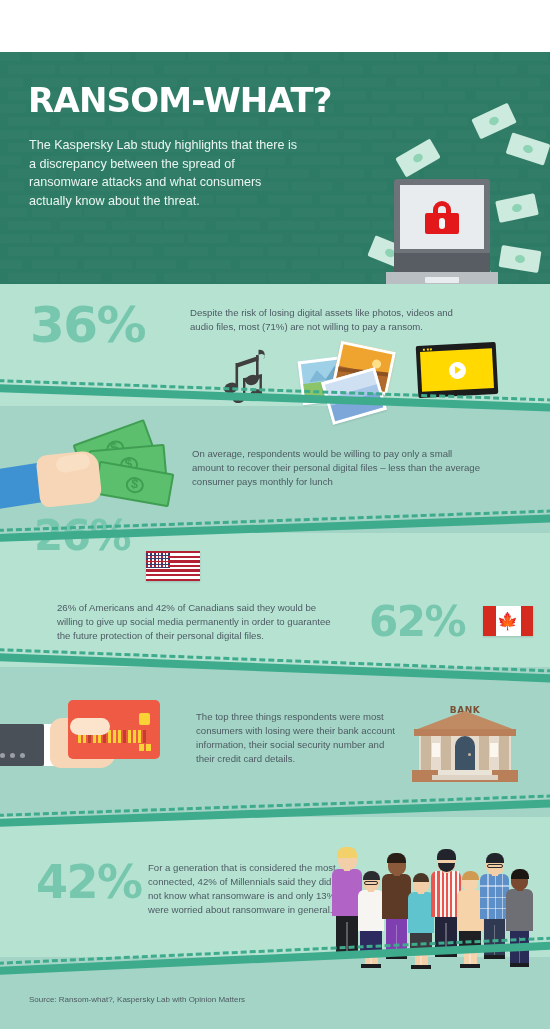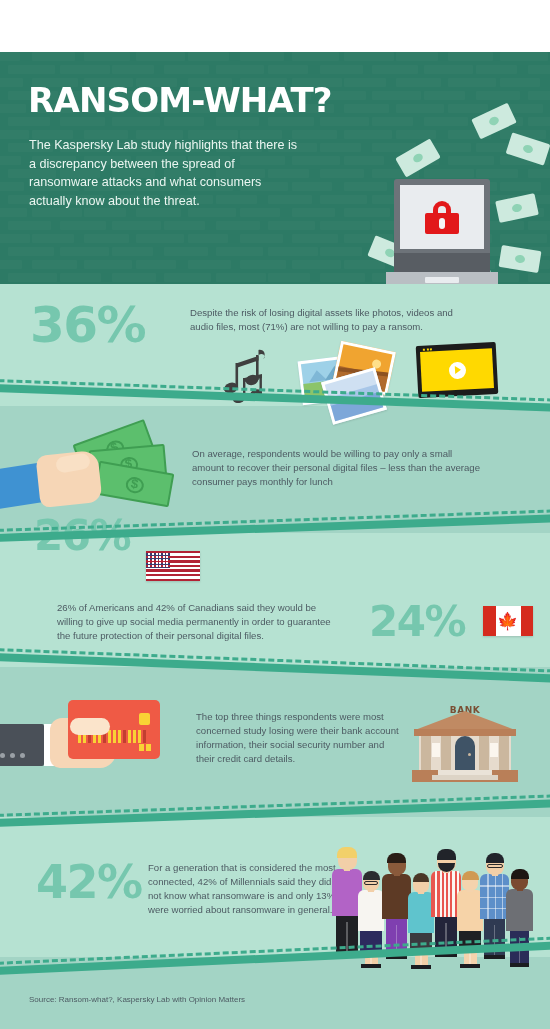--- a/index.html
+++ b/index.html
@@ -674,21 +674,21 @@
       <div class="star" style="left:2.4px;top:14.2px;"></div>
       <div class="star" style="left:6px;top:14.2px;"></div>
       <div class="star" style="left:9.6px;top:14.2px;"></div>
       <div class="star" style="left:13.200000000000001px;top:14.2px;"></div>
       <div class="star" style="left:16.8px;top:14.2px;"></div>
       <div class="star" style="left:20.4px;top:14.2px;"></div>
     </div>
 
   <div class="copy" style="left:57px; top:601px; width:285px;">26% of Americans and 42% of Canadians said they would be willing to give up social media permanently in order to guarantee the future protection of their personal digital files.</div>
 
-  <div class="pct" style="left:369px; top:597px; font-size:42px;">24%</div>
+  <div class="pct" style="left:369px; top:597px; font-size:42px;">62%</div>
 
   <div class="flag ca" style="left:483px; top:606px;">
     <div class="barl"></div>
     <div class="barr"></div>
     <div class="leaf">🍁</div>
   </div>
 
   <div class="divider" style="top:655px; transform:rotate(2.2deg);">
     <div class="div-dash"></div>
       <div class="div-solid"></div>
@@ -723,21 +723,21 @@
     <div class="cuff">
       <i style="left:8px;"></i>
         <i style="left:18px;"></i>
         <i style="left:28px;"></i>
     </div>
     <div class="cuffwhite"></div>
     <div class="chand"></div>
     <div class="cfinger"></div>
   </div>
 
-  <div class="copy" style="left:196px; top:710px; width:205px;">The top three things respondents were most concerned study losing were their bank account information, their social security number and their credit card details.</div>
+  <div class="copy" style="left:196px; top:710px; width:205px;">The top three things respondents were most consumers with losing were their bank account information, their social security number and their credit card details.</div>
 
   <div class="bank" style="left:410px; top:705px;">
     <div class="bank-label">BANK</div>
     <div class="bank-roof"></div>
     <div class="bank-arch"></div>
     <div class="bank-body"></div>
     <div class="bank-col" style="left:11px;"></div>
     <div class="bank-col" style="left:31px;"></div>
     <div class="bank-col" style="left:69px;"></div>
     <div class="bank-col" style="left:89px;"></div>

